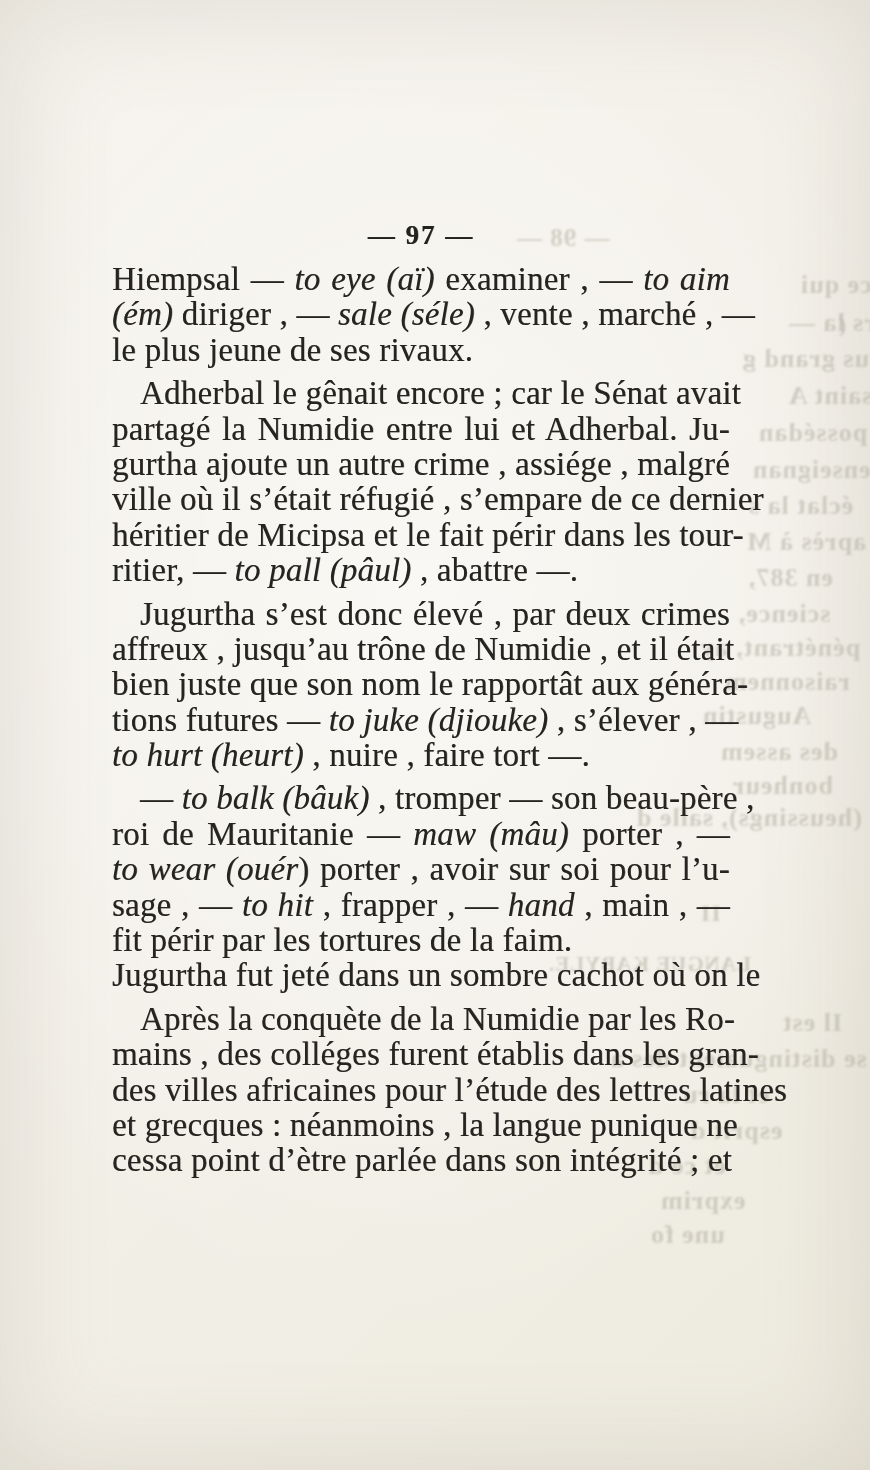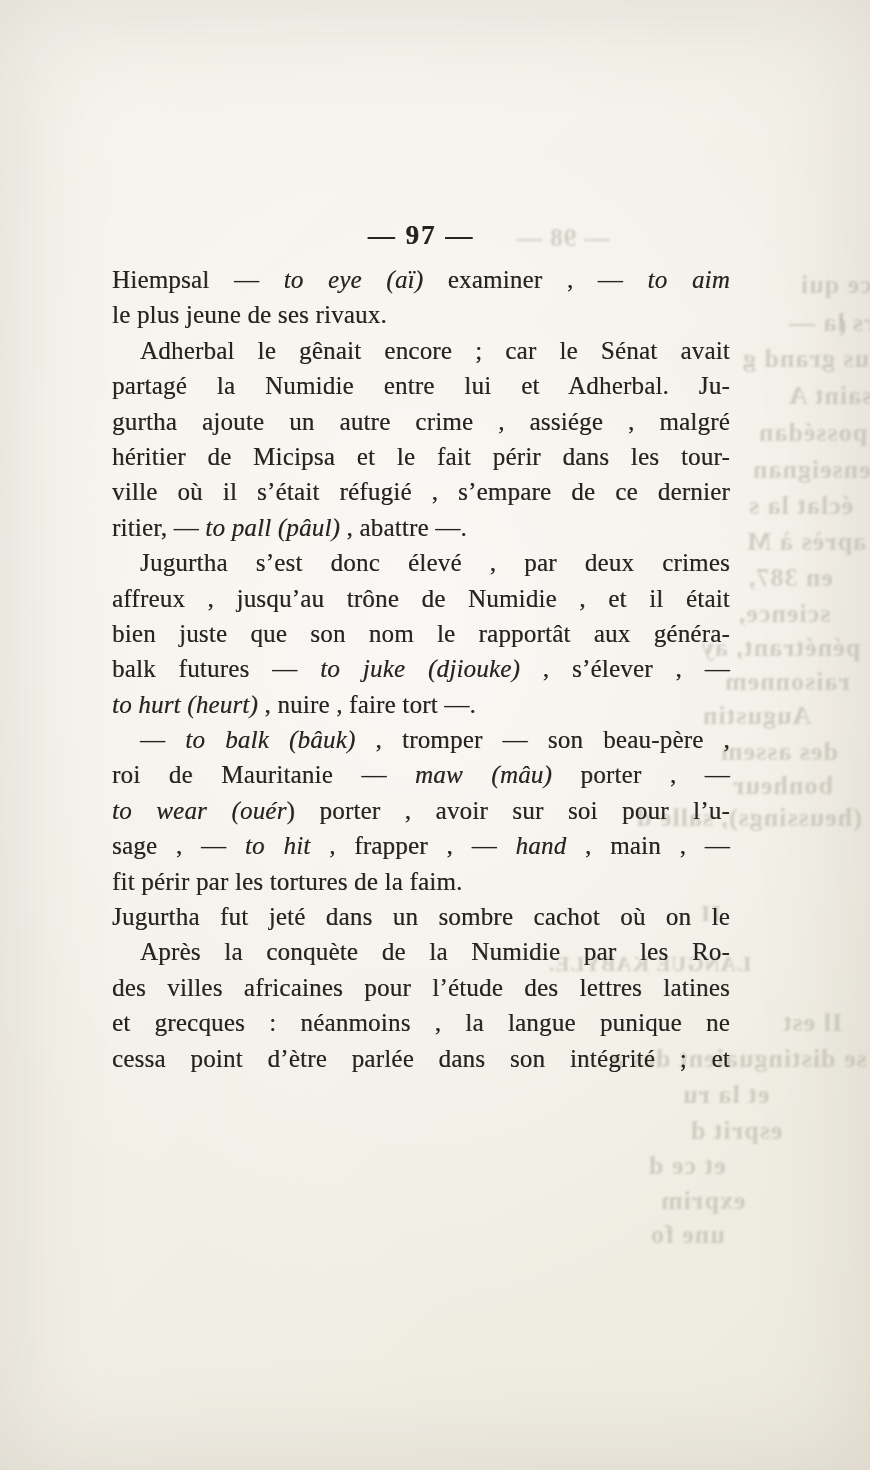--- a/index.html
+++ b/index.html
@@ -52,25 +52,25 @@
     letter-spacing: 2px;
     text-shadow: 0.4px 0.4px 0.5px rgba(35,32,28,0.55);
   }
   .textblock {
     position: absolute;
     z-index: 2;
     top: 262px;
     left: 112px;
     width: 618px;
     color: #262420;
-    font-size: 25px;
+    font-size: 33px;
     text-shadow: 0.4px 0.4px 0.5px rgba(35,32,28,0.5);
   }
   .para { margin: 0; }
-  .para.indent .line:first-child { text-indent: 28px; }
+  .para.indent .line:first-child { text-indent: 28px; margin-top: 8px; }
   .line {
     height: 35.4px;
     line-height: 35.4px;
     text-align: justify;
     text-align-last: justify;
     white-space: nowrap;
     letter-spacing: 0.2px;
   }
   .line.last {
     text-align-last: left;
@@ -110,45 +110,47 @@
       <div class="frag" style="left: 682px; top: 1080px;">et la ru</div>
       <div class="frag" style="left: 690px; top: 1116px;">esprit d</div>
       <div class="frag" style="left: 648px; top: 1151px;">et ce d</div>
       <div class="frag" style="left: 660px; top: 1186px;">exprim</div>
       <div class="frag" style="left: 650px; top: 1220px;">une fo</div>
     </div>
   <div class="header">— 97 —</div>
   <div class="textblock" id="textblock">
       <div class="para">
         <div class="line"><span>Hiempsal — </span><em>to eye (aï)</em><span> examiner , — </span><em>to aim</em></div>
+        <div class="line"><em>(ém)</em><span> diriger , — </span><em>sale (séle)</em><span> , vente , marché , —</span></div>
         <div class="line last"><span>le plus jeune de ses rivaux.</span></div>
       </div>
       <div class="para indent">
         <div class="line"><span>Adherbal le gênait encore ; car le Sénat avait</span></div>
         <div class="line"><span>partagé la Numidie entre lui et Adherbal. Ju-</span></div>
         <div class="line"><span>gurtha ajoute un autre crime , assiége , malgré</span></div>
+        <div class="line"><span>ville où il s’était réfugié , s’empare de ce dernier</span></div>
         <div class="line"><span>héritier de Micipsa et le fait périr dans les tour-</span></div>
-        <div class="line"><span>ville où il s’était réfugié , s’empare de ce dernier</span></div>
         <div class="line last"><span>ritier, — </span><em>to pall (pâul)</em><span> , abattre —.</span></div>
       </div>
       <div class="para indent">
         <div class="line"><span>Jugurtha s’est donc élevé , par deux crimes</span></div>
         <div class="line"><span>affreux , jusqu’au trône de Numidie , et il était</span></div>
         <div class="line"><span>bien juste que son nom le rapportât aux généra-</span></div>
-        <div class="line"><span>balk futures — </span><em>to juke (djiouke)</em><span> , s’élever , —</span></div>
+        <div class="line"><span>tions futures — </span><em>to juke (djiouke)</em><span> , s’élever , —</span></div>
         <div class="line last"><em>to hurt (heurt)</em><span> , nuire , faire tort —.</span></div>
       </div>
       <div class="para indent">
         <div class="line"><span>— </span><em>to balk (bâuk)</em><span> , tromper — son beau-père ,</span></div>
         <div class="line"><span>roi de Mauritanie — </span><em>maw (mâu)</em><span> porter , —</span></div>
         <div class="line"><em>to wear (ouér</em><span>) porter , avoir sur soi pour l’u-</span></div>
         <div class="line"><span>sage , — </span><em>to hit</em><span> , frapper , — </span><em>hand</em><span> , main , —</span></div>
         <div class="line last"><span>fit périr par les tortures de la faim.</span></div>
         <div class="line"><span>Jugurtha fut jeté dans un sombre cachot où on le</span></div>
       </div>
       <div class="para indent">
         <div class="line"><span>Après la conquète de la Numidie par les Ro-</span></div>
+        <div class="line"><span>mains , des colléges furent établis dans les gran-</span></div>
         <div class="line"><span>des villes africaines pour l’étude des lettres latines</span></div>
         <div class="line"><span>et grecques : néanmoins , la langue punique ne</span></div>
         <div class="line"><span>cessa point d’ètre parlée dans son intégrité ; et</span></div>
       </div>
     </div>
 </div>
 
 </body></html>

